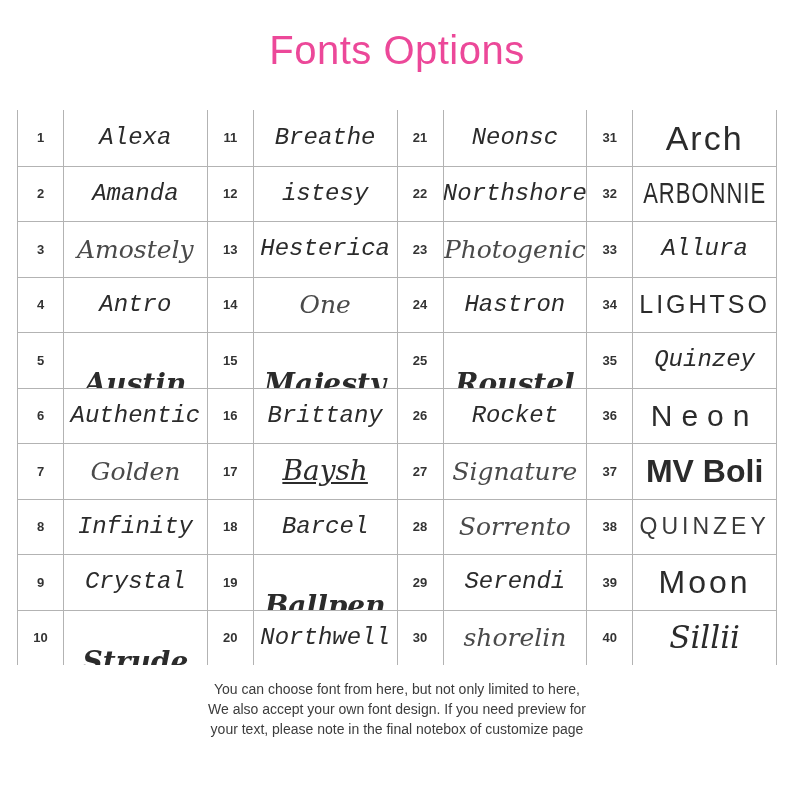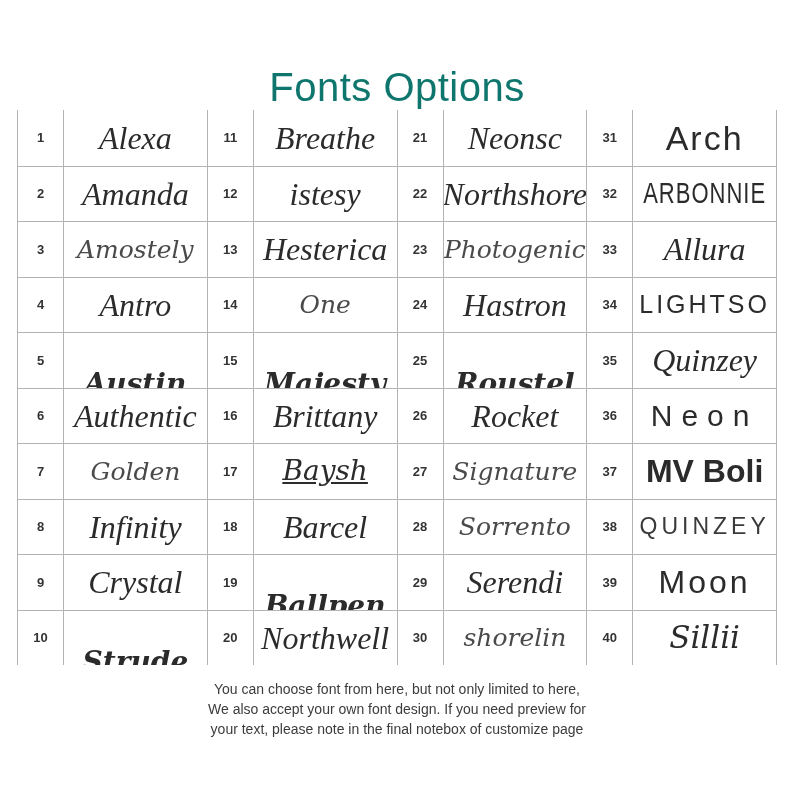--- a/index.html
+++ b/index.html
@@ -25,21 +25,21 @@
   .cell {
     display:flex; align-items:center; justify-content:center;
     border-right:1px solid #b3b3b3;
     overflow:hidden;
   }
   .cell.bt { border-top:1px solid #b3b3b3; }
   .num { font-size:13px; font-weight:700; color:#333333; }
   .sample { color:#2b2b2b; white-space:nowrap; line-height:1; }
 
   
-  .script          { font-family:Liberation Serif, serif; font-style:italic; font-size:32px; }
+  .script          { font-family:Liberation Mono, monospace; font-style:italic; font-size:24px; }
   .script-bold     { font-family:"DejaVu Serif",serif; font-style:italic; font-size:28px; font-weight:700;margin-top:48px; }
   .script-light    { font-family:"DejaVu Serif",serif; font-style:italic; font-size:25px; color:#4a4a4a; }
   .script-underline{ font-family:"DejaVu Serif",serif; font-style:italic; font-size:28px; text-decoration:underline; }
   .script-large    { font-family:"DejaVu Serif",serif; font-style:italic; font-size:31px; }
   .sans-thin-xl    { font-weight:300; font-size:34px; letter-spacing:2px; }
   .deco-caps       { font-size:22px; font-weight:500; letter-spacing:1px; transform:scaleY(1.35); }
   .sans-caps       { font-size:25px; font-weight:500; letter-spacing:3px; }
   .sans-thin-wide  { font-weight:300; font-size:30px; letter-spacing:9px; }
   .boli            { font-weight:700; font-size:32px; }
   .sans-caps-light { font-size:23px; font-weight:400; letter-spacing:4px; color:#3a3a3a; }
@@ -50,21 +50,21 @@
     top:680px; left:0; right:0;
     text-align:center;
     font-size:14px;
     color:#3c3c3c;
     line-height:1.42;
   }
 </style>
 </head>
 <body>
 
-<div class="page-title" style="color: #0f766e; margin-top: 37px;">Fonts Options</div>
+<div class="page-title" style="color: #ec4899;">Fonts Options</div>
 
 <div class="fonts-grid" style="border-left-color: rgb(179, 179, 179);">
     <div class="cell num">1</div>
     <div class="cell">
       <span class="sample script">Alexa</span>
     </div>
     <div class="cell num">11</div>
     <div class="cell">
       <span class="sample script">Breathe</span>
     </div>

